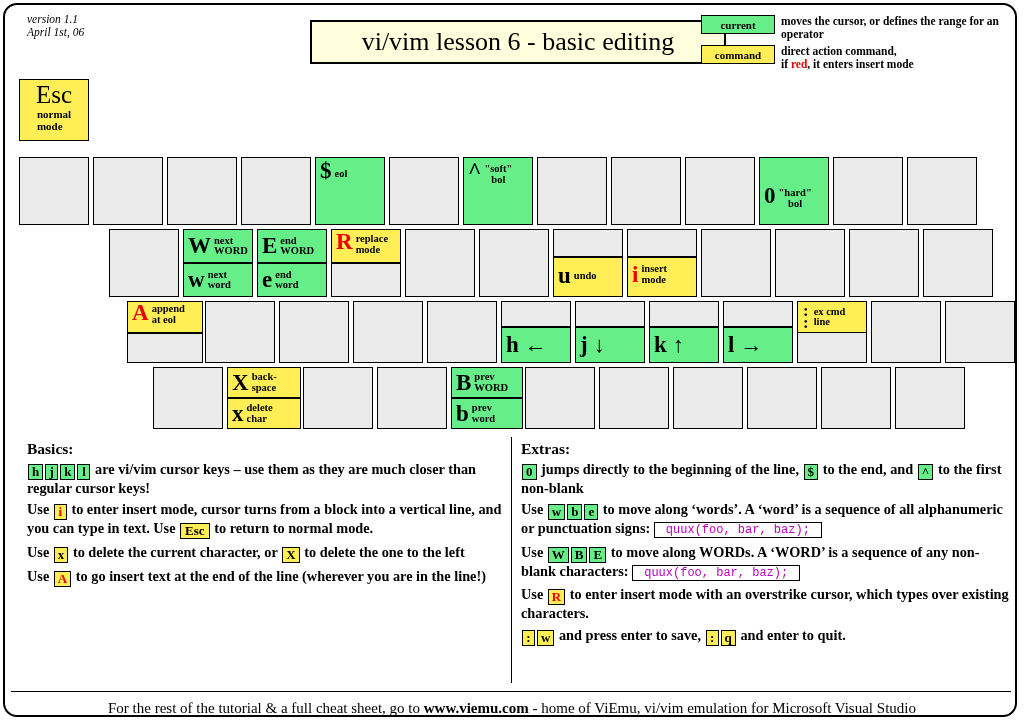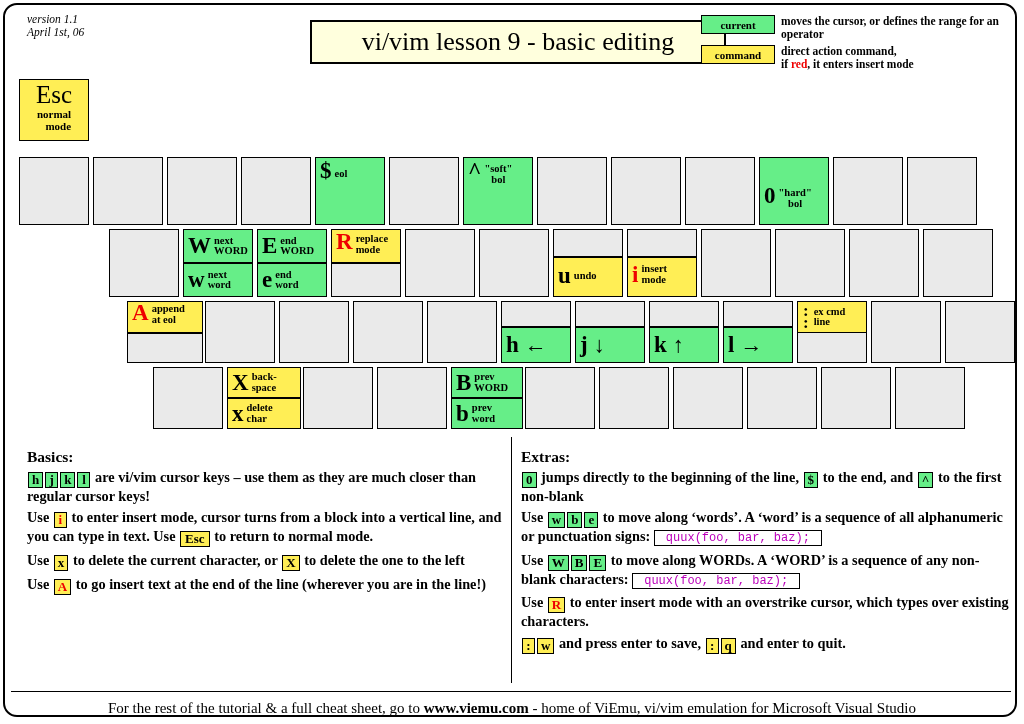--- a/index.html
+++ b/index.html
@@ -59,25 +59,25 @@
   }
   .lbl.center{text-align:center;}
   .arrow{font-size:22px;font-weight:bold;line-height:22px;padding-left:6px;}
 
   .esc-key{
     position:absolute;left:14px;top:74px;width:70px;height:62px;
     border:1.5px solid #000;background:#ffee55;box-sizing:border-box;
     display:flex;flex-direction:column;align-items:center;justify-content:flex-start;
   }
   .esc-key .e1{font-size:25px;line-height:26px;padding-top:2px;}
-  .esc-key .e2{font-size:11px;font-weight:bold;line-height:12px;text-align:right;}
+  .esc-key .e2{font-size:11px;font-weight:bold;line-height:12px;text-align:left;}
 
   
   .cols{position:absolute;left:0;top:432px;width:1014px;height:250px;}
-  .col{position:absolute;top:12px;font-size:14.3px;line-height:16.5px;}
+  .col{position:absolute;top:4px;font-size:14.3px;line-height:16.5px;}
   .col.left{left:22px;width:478px;}
   .col.right{left:516px;width:490px;}
   .col h3{margin:0 0 3px 0;font-size:15.5px;}
   .col p{margin:0 0 5px 0;}
   .divider{
     position:absolute;left:506px;top:432px;width:0;height:246px;border-left:1.5px solid #000;
   }
   .hr-bottom{position:absolute;left:6px;top:686px;width:1000px;border-top:1.5px solid #000;}
   .footer{
     position:absolute;left:0;top:695px;width:1014px;text-align:center;font-size:15px;
@@ -103,21 +103,21 @@
 <body>
 
 <div class="page">
 
   <div class="version">
     <div>version 1.1</div>
     <div>April 1st, 06</div>
   </div>
 
   <div class="title-box">
-    <span>vi/vim lesson 9 - basic editing</span>
+    <span>vi/vim lesson 6 - basic editing</span>
   </div>
 
   <div class="legend">
     <div class="legend-row">
       <div class="legend-key motion">current</div>
       <div class="legend-text">moves the cursor, or defines the range for an operator</div>
     </div>
     <div class="legend-row">
       <div class="legend-key command">command</div>
       <div class="legend-text">

